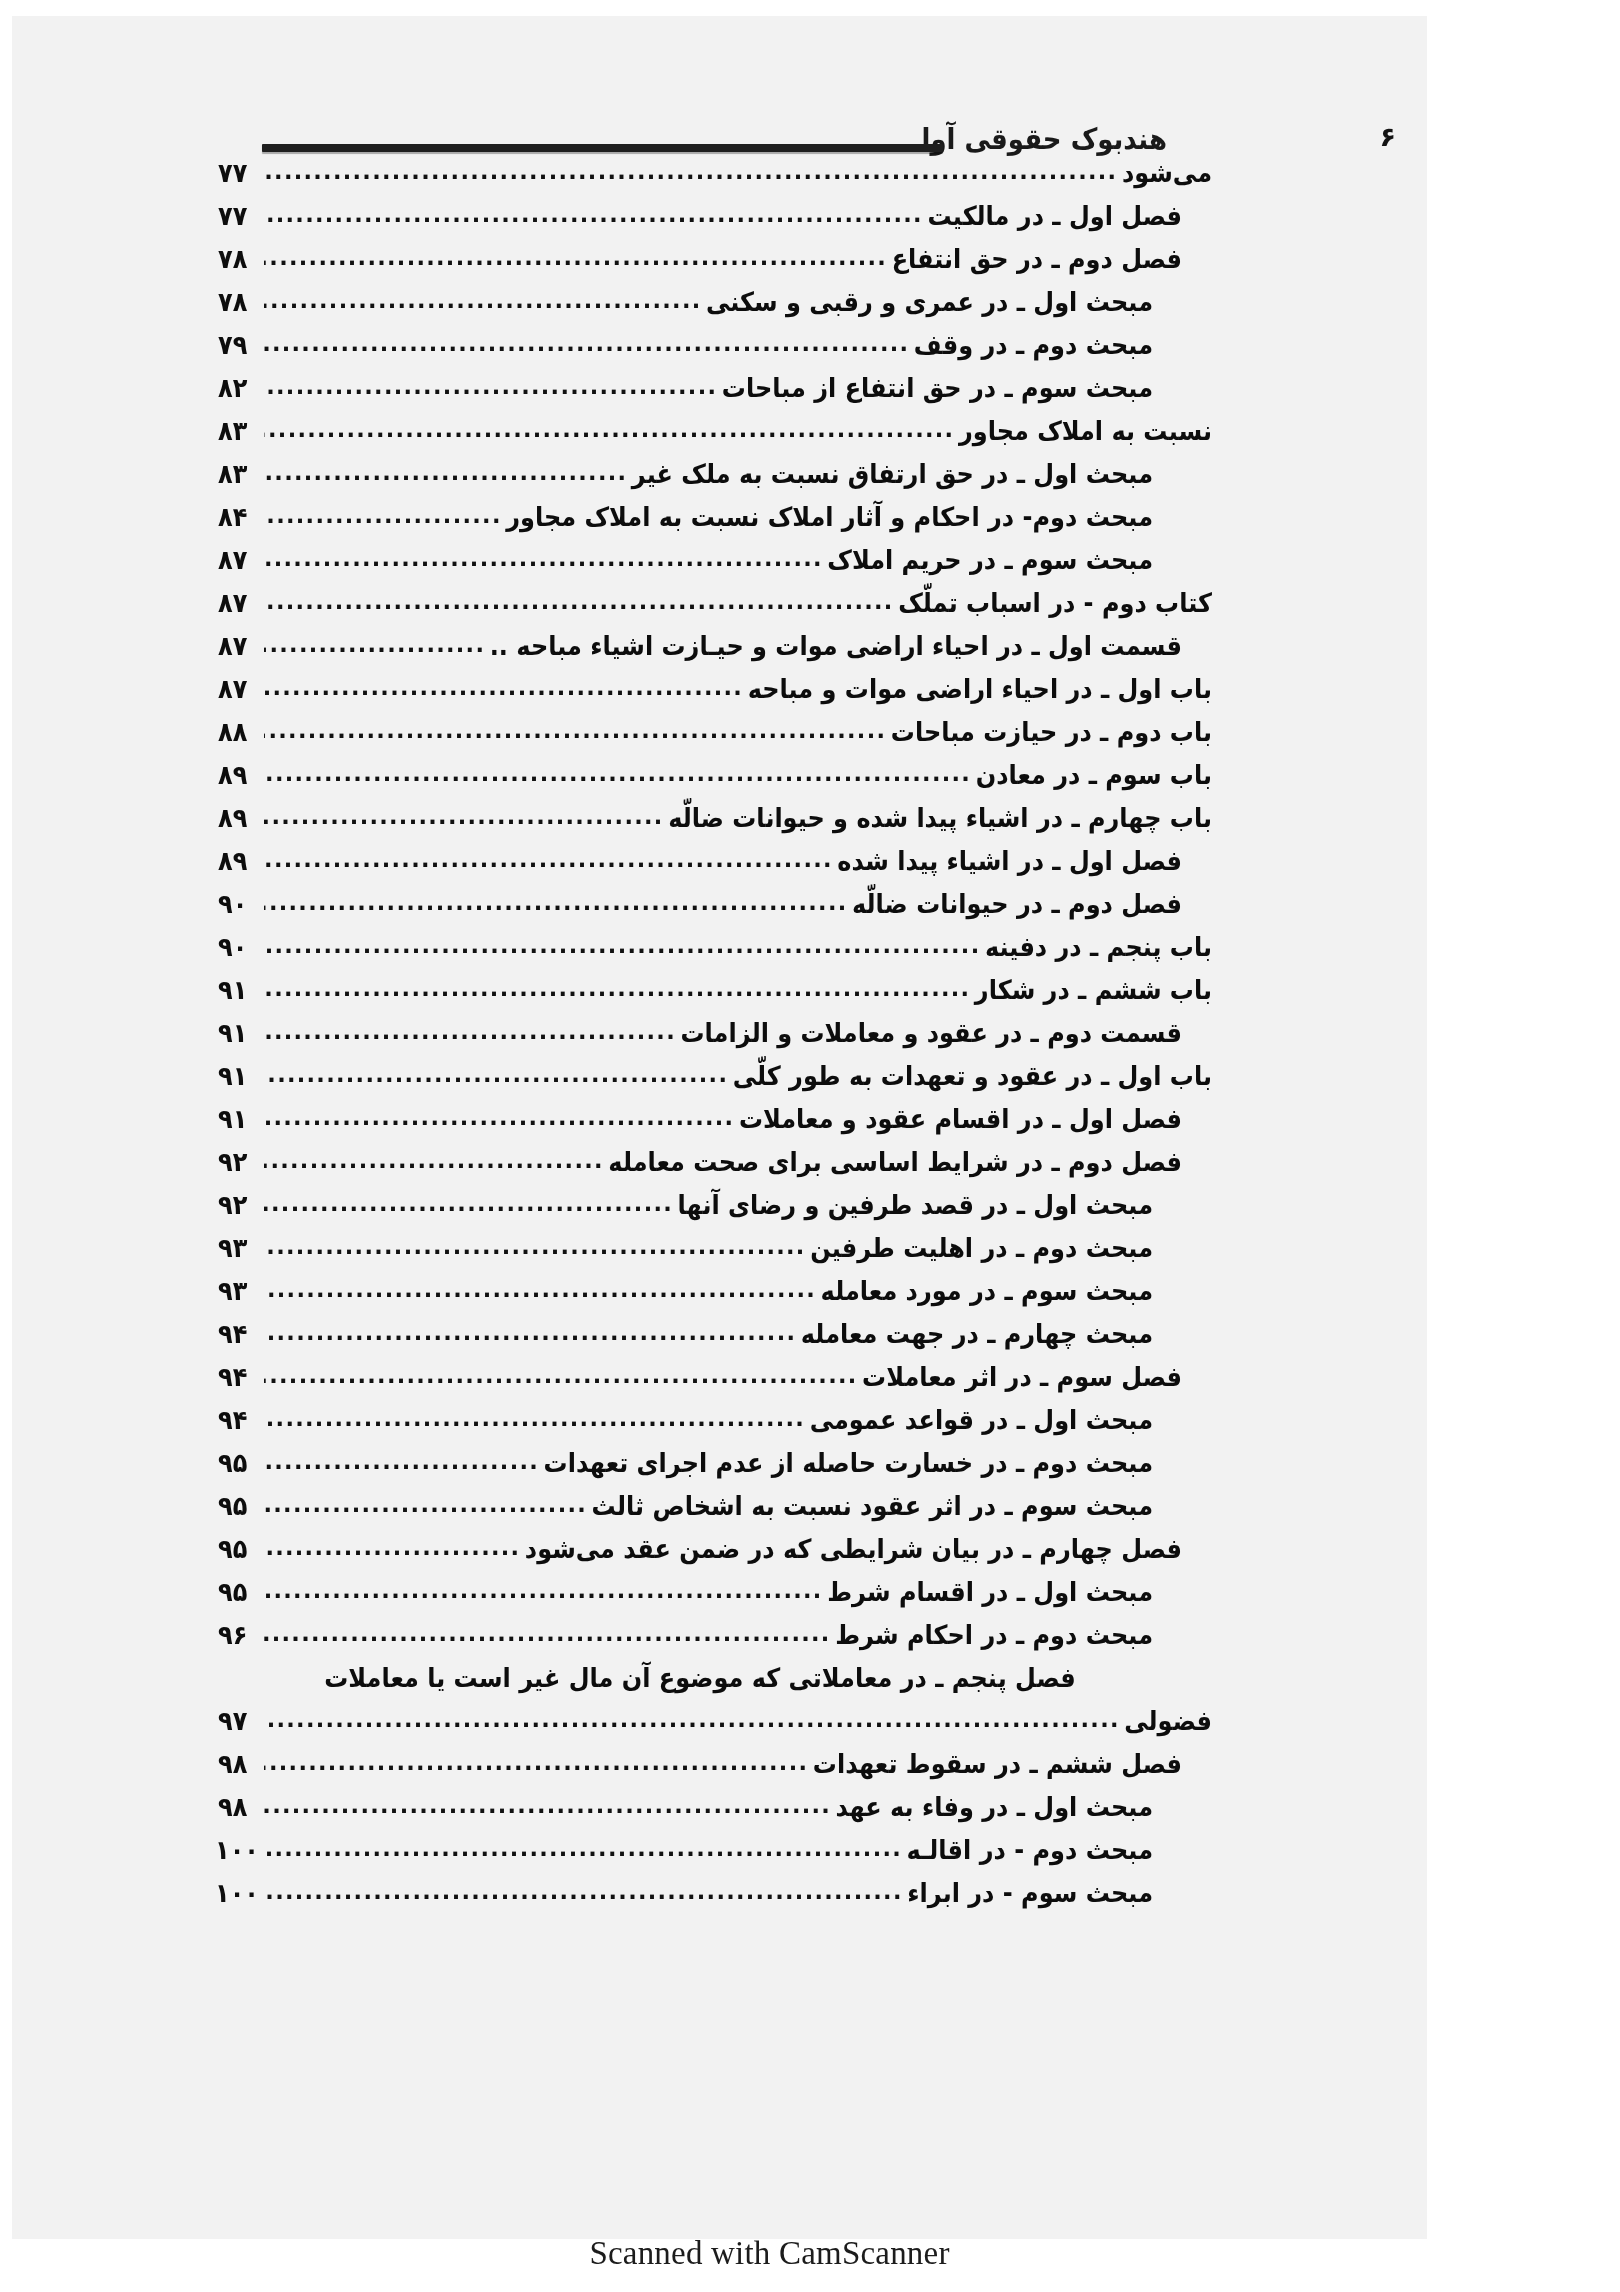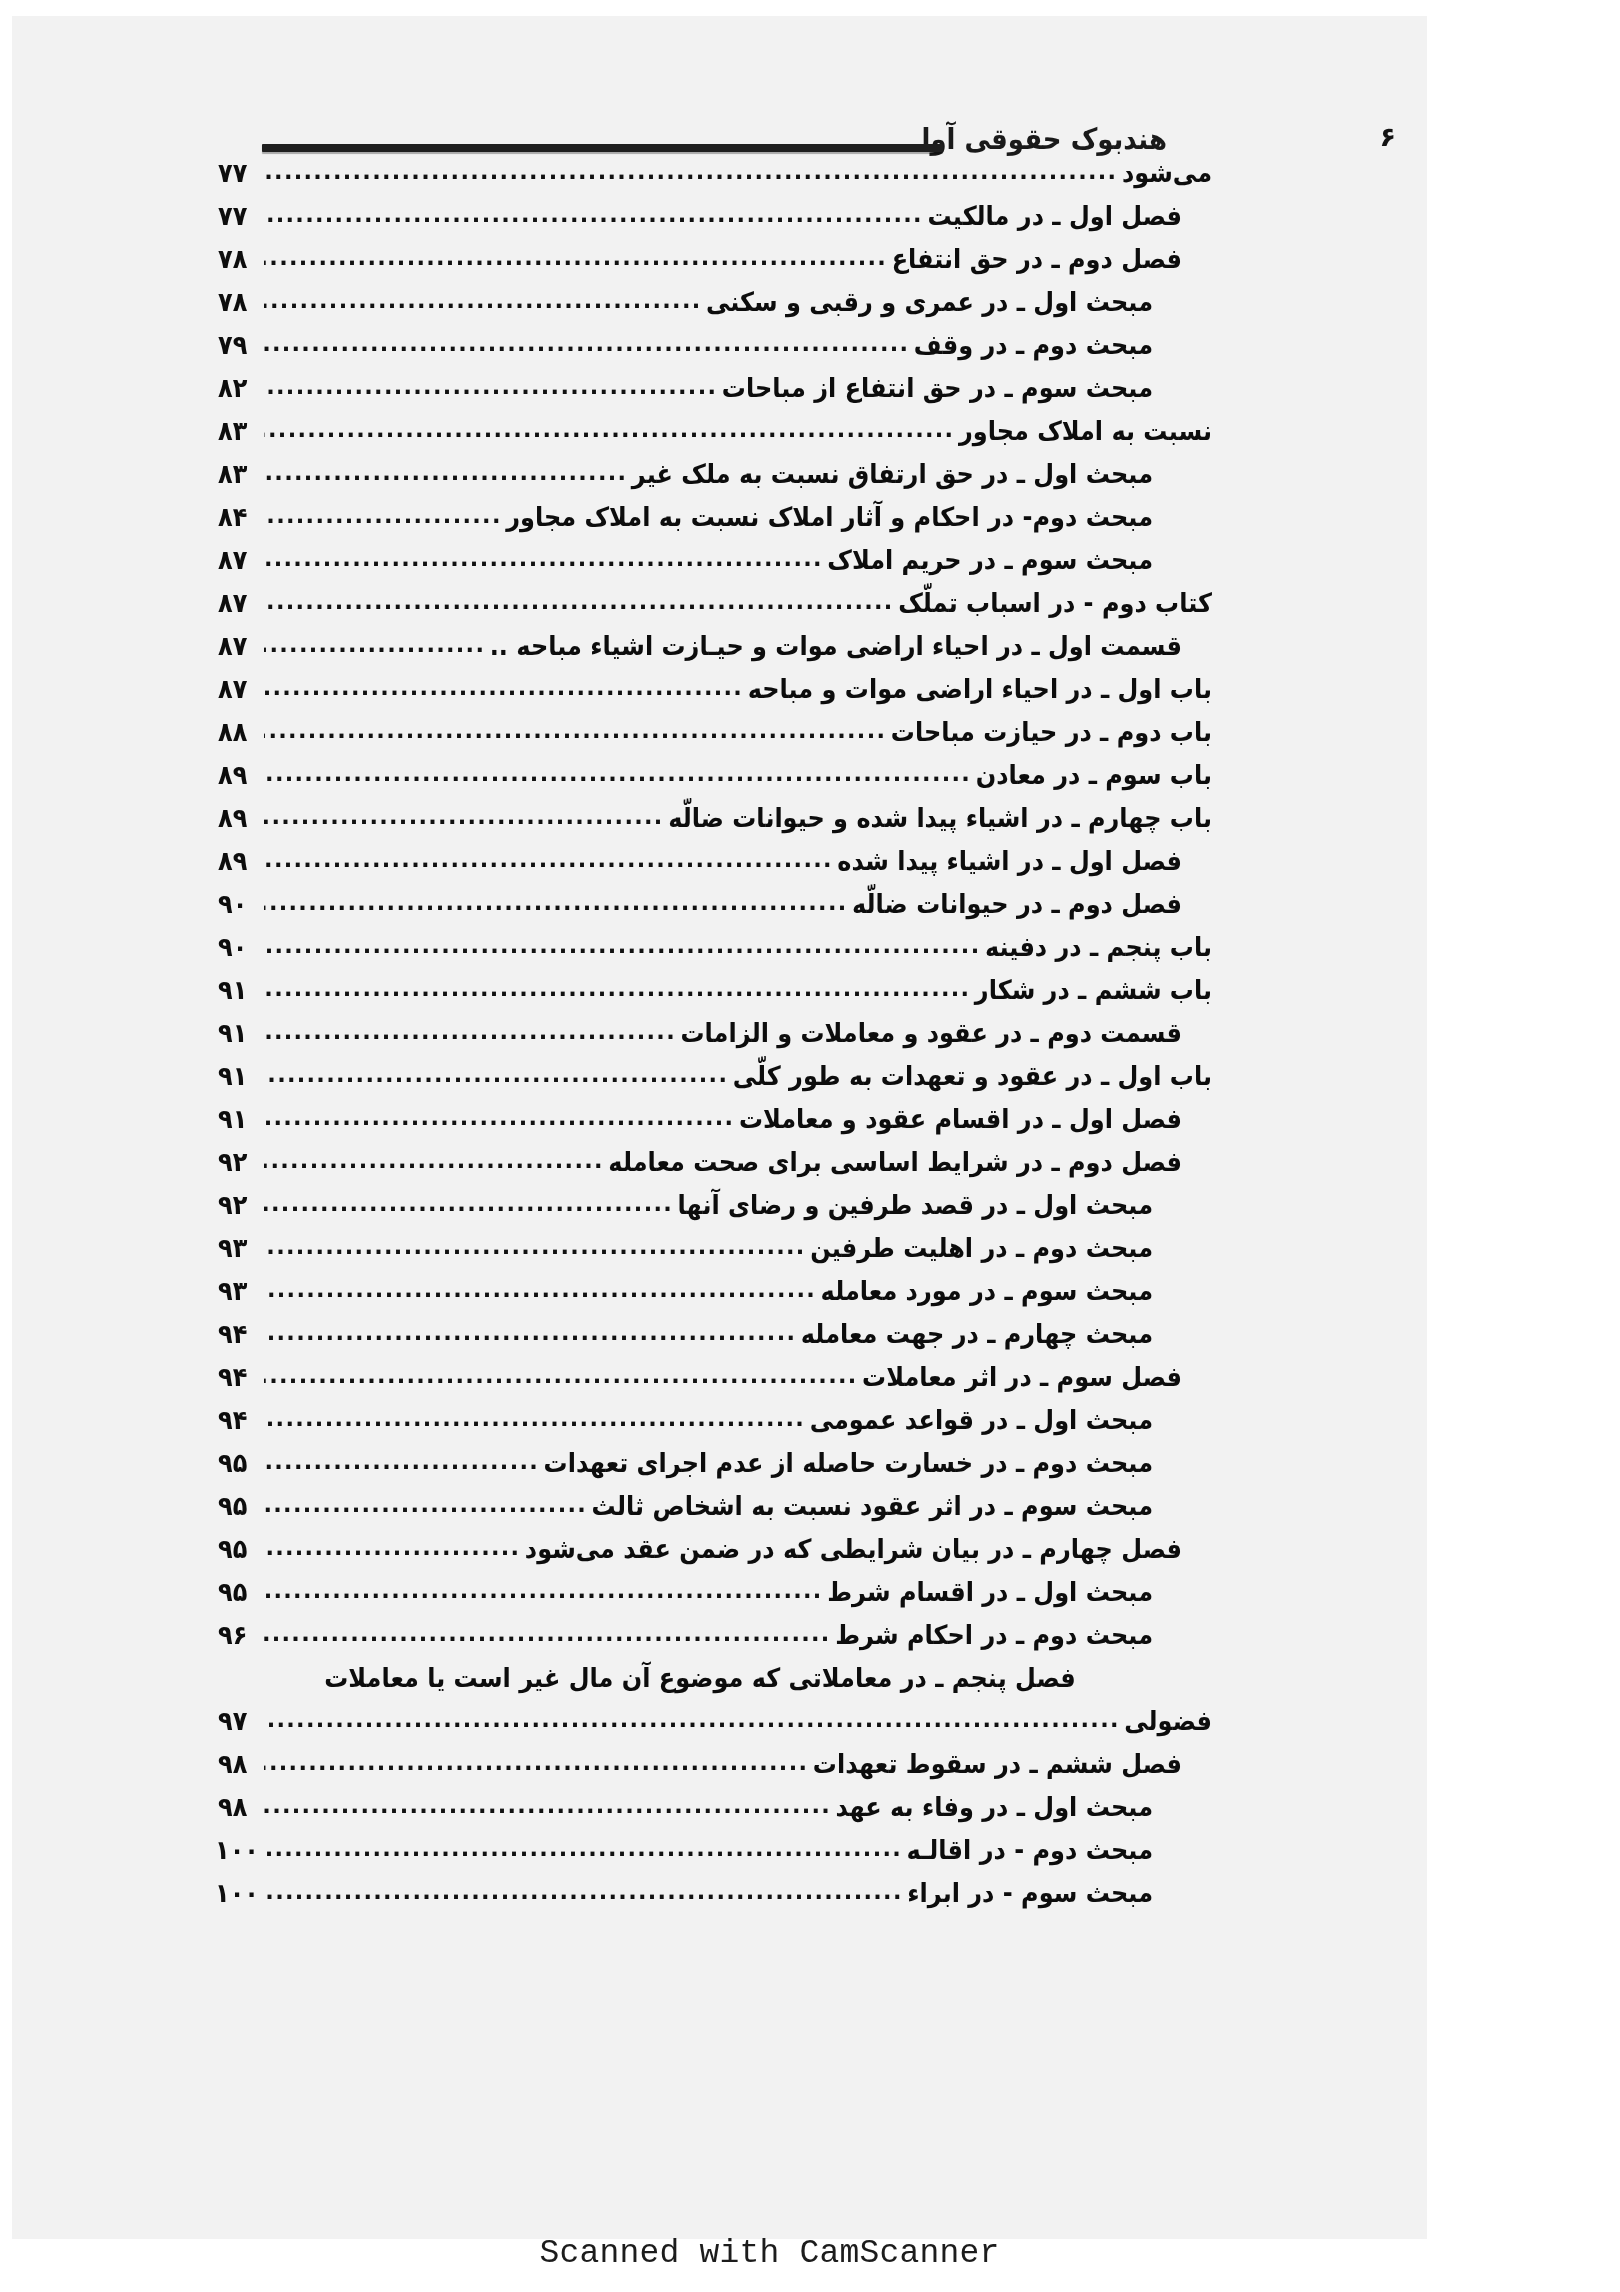--- a/index.html
+++ b/index.html
@@ -167,21 +167,21 @@
   .lvl-1 { padding-right: 30px; }
   .lvl-2 { padding-right: 59px; }
 
   
   #scanner-footer {
     position: absolute;
     left: 0;
     top: 2235px;
     width: 1620px;
     text-align: center;
-    font-family: Liberation Mono, monospace;
+    font-family: Liberation Serif, serif;
     font-size: 33px;
     color: #1c1c1c;
     letter-spacing: 0.2px;
   }
   #scanner-footer span { display: inline-block; margin-right: 81px; }
 </style>
 </head>
 <body>
 
 <div id="scan-sheet">

